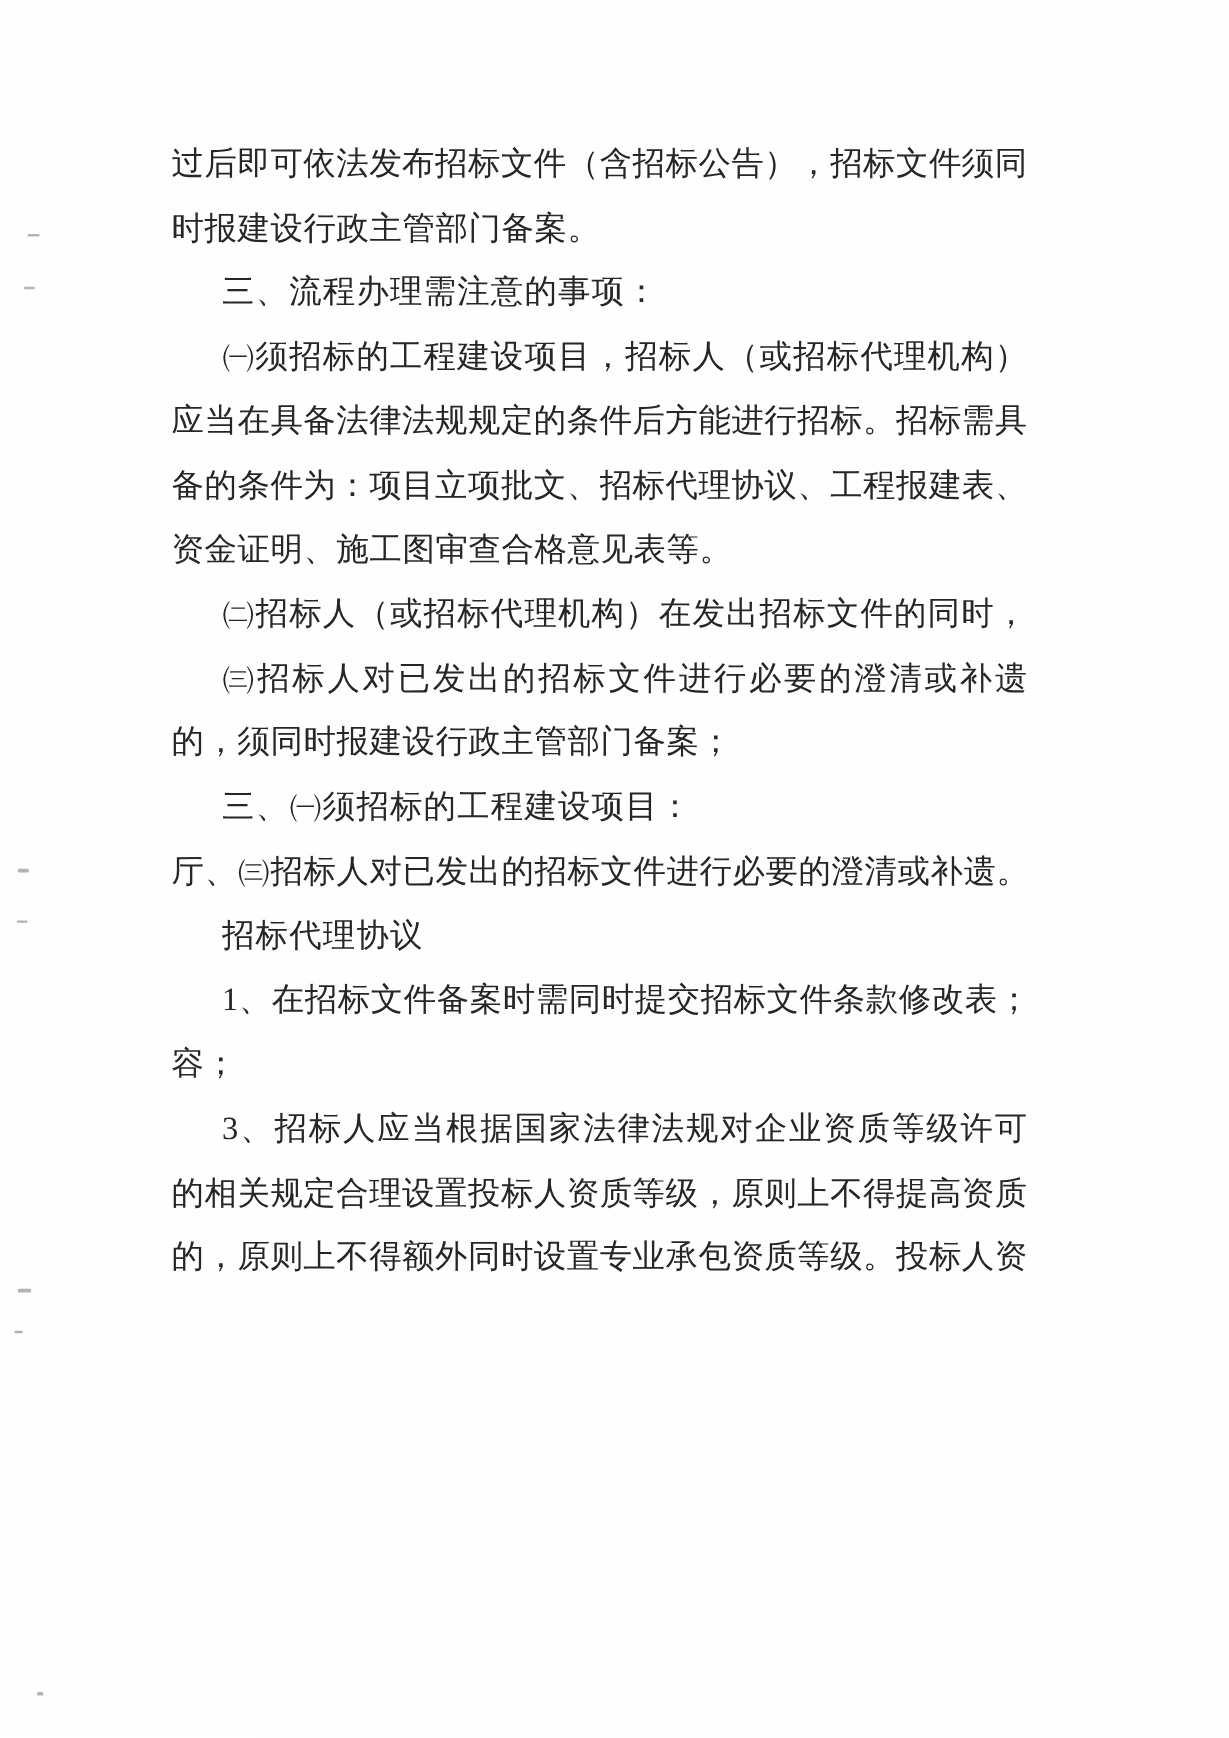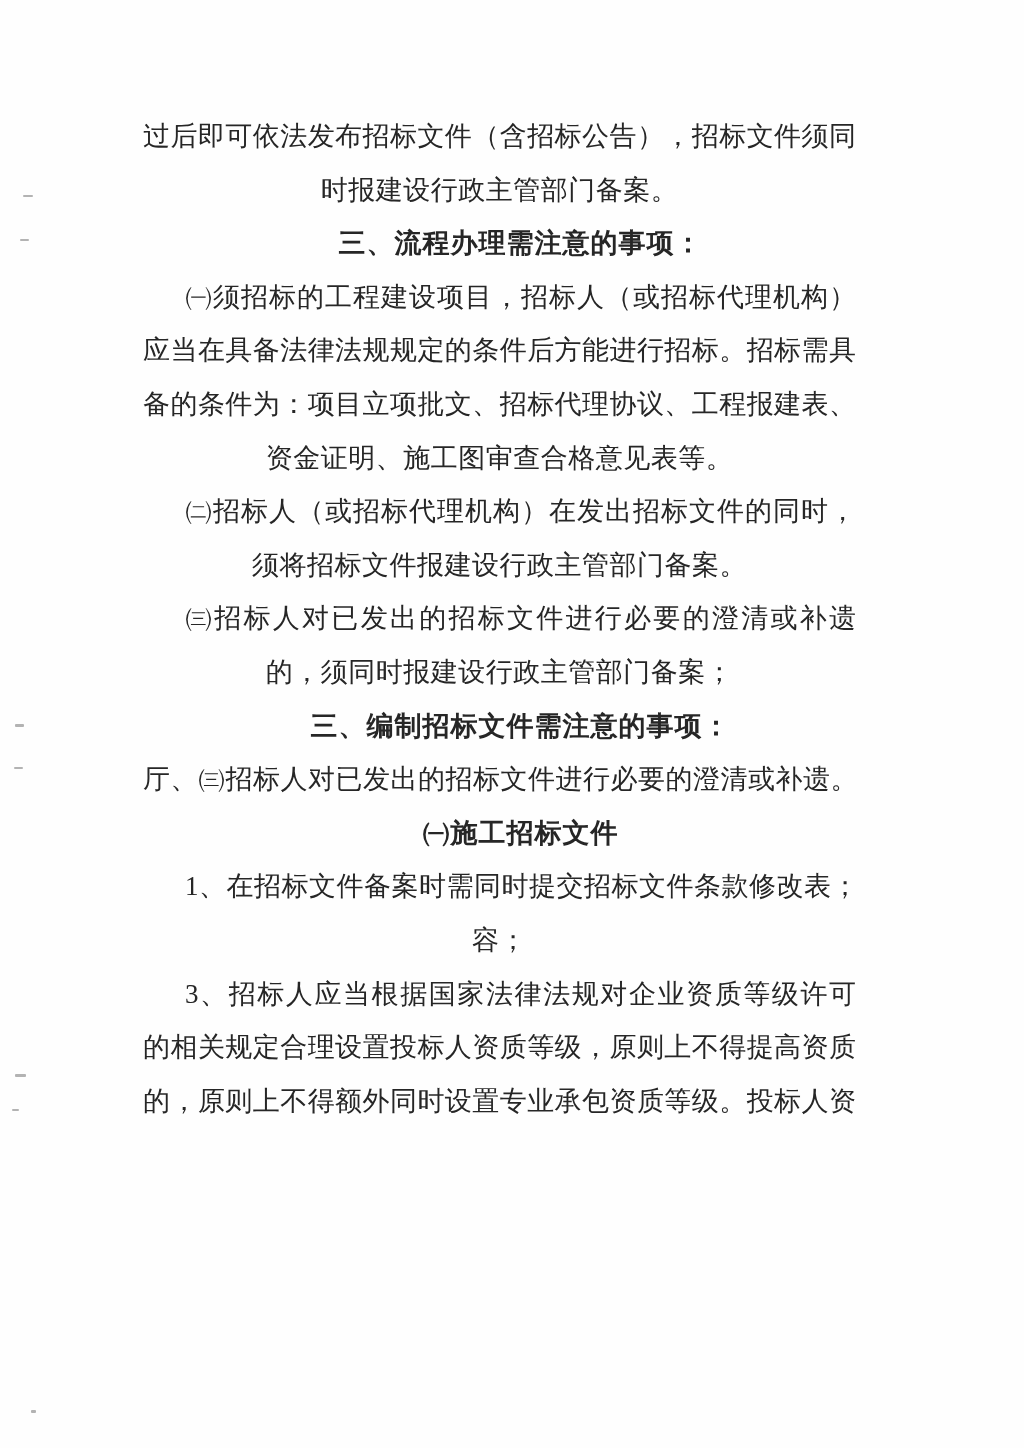--- a/index.html
+++ b/index.html
@@ -19,37 +19,37 @@
     position: absolute;
     left: 143px;
     top: 110px;
     width: 713px;
     color: #262626;
   }
   .line {
     height: 53.6px;
     line-height: 53.6px;
     font-size: 27px;
-    text-align: center;
+    text-align: left;
     white-space: nowrap;
     overflow: visible;
     letter-spacing: 0.5px;
   }
   .line.stretch {
     white-space: normal;
     text-align: justify;
     text-align-last: justify;
     letter-spacing: 0;
     overflow: hidden;
   }
   .line.indent {
     text-indent: 42px;
   }
   .line.bold {
-    font-weight: bold;
+    font-weight: normal;
     letter-spacing: 1px;
   }
   .artifact {
     position: absolute;
     background: #8a8a8a;
     opacity: 0.65;
     border-radius: 1px;
   }
 </style>
 </head>
@@ -58,26 +58,25 @@
 <div class="page">
   <div class="text-block" id="text-block">
       <div class="line stretch">过后即可依法发布招标文件（含招标公告），招标文件须同</div>
       <div class="line">时报建设行政主管部门备案。</div>
       <div class="line indent bold">三、流程办理需注意的事项：</div>
       <div class="line indent stretch">㈠须招标的工程建设项目，招标人（或招标代理机构）</div>
       <div class="line stretch">应当在具备法律法规规定的条件后方能进行招标。招标需具</div>
       <div class="line stretch">备的条件为：项目立项批文、招标代理协议、工程报建表、</div>
       <div class="line">资金证明、施工图审查合格意见表等。</div>
       <div class="line indent stretch">㈡招标人（或招标代理机构）在发出招标文件的同时，</div>
-      <div class="line">须将招标文件报建设行政主管部门备案。</div>
       <div class="line indent stretch">㈢招标人对已发出的招标文件进行必要的澄清或补遗</div>
       <div class="line">的，须同时报建设行政主管部门备案；</div>
-      <div class="line indent bold">三、编制招标文件需注意的事项：</div>
+      <div class="line indent bold">三、㈠须招标的工程建设项目：</div>
       <div class="line">厅、㈢招标人对已发出的招标文件进行必要的澄清或补遗。</div>
-      <div class="line indent bold">㈠施工招标文件</div>
+      <div class="line indent bold">招标代理协议</div>
       <div class="line indent">1、在招标文件备案时需同时提交招标文件条款修改表；</div>
       <div class="line">容；</div>
       <div class="line indent stretch">3、招标人应当根据国家法律法规对企业资质等级许可</div>
       <div class="line stretch">的相关规定合理设置投标人资质等级，原则上不得提高资质</div>
       <div class="line stretch">的，原则上不得额外同时设置专业承包资质等级。投标人资</div>
     </div>
   <div id="artifacts-layer">
       <div class="artifact" style="left: 23px; top: 195px; width: 10px; height: 2px;"></div>
       <div class="artifact" style="left: 20px; top: 239px; width: 9px; height: 2px;"></div>
       <div class="artifact" style="left: 15px; top: 724px; width: 9px; height: 3px;"></div>

